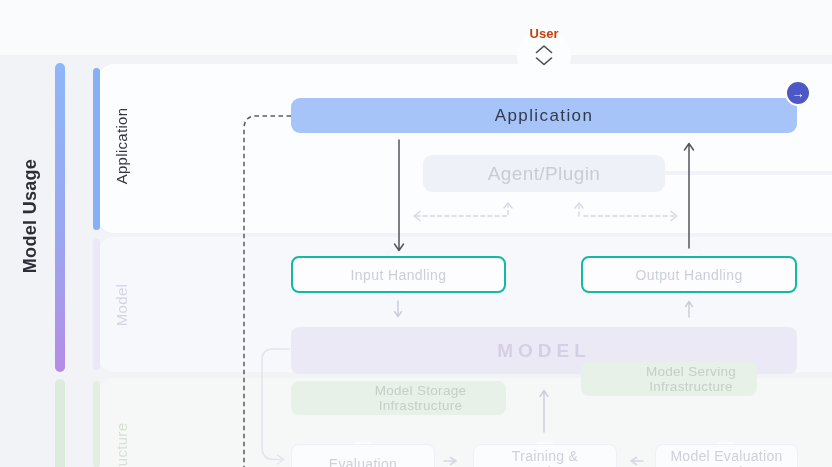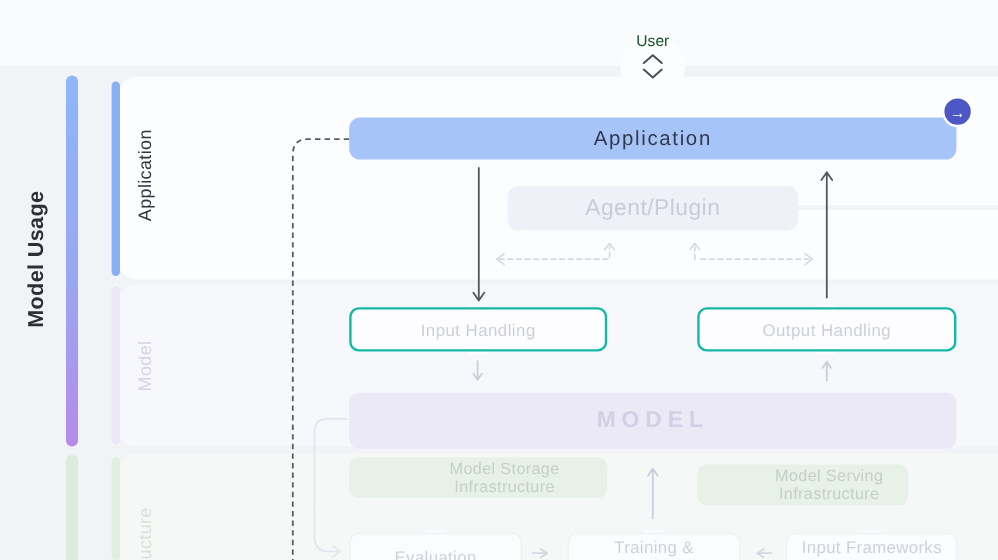--- a/index.html
+++ b/index.html
@@ -32,21 +32,21 @@
   .bar-infra { left:93px; top:381px; height:86px;  background:#e2efdf; }
 
   
   .vlabel { width:200px; height:24px; text-align:center; transform:rotate(-90deg); line-height:24px; white-space:nowrap; }
   .lbl-usage { left:-70px; top:204px; font-size:18px; font-weight:700; color:#2c2f37; letter-spacing:.3px; }
   .lbl-app   { left:22px; top:134px; font-size:15px; font-weight:500; color:#33363e; letter-spacing:.3px; }
   .lbl-model { left:22px; top:293px; font-size:15px; font-weight:500; color:#d7d3e6; letter-spacing:.3px; }
   .lbl-infra { left:22px; top:457px; font-size:15px; font-weight:500; color:#d6e1d4; letter-spacing:.3px; }
 
   
-  .user-label { left:504px; top:26px; width:80px; text-align:center; font-size:13px; font-weight:400; color:#14532d; }
+  .user-label { left:504px; top:26px; width:80px; text-align:center; font-size:13px; font-weight:700; color:#c2410c; }
   .chevrons { left:534px; top:43px; }
 
   
   .node { display:flex; align-items:center; justify-content:center; text-align:center; }
   .node-app { left:291px; top:98px; width:506px; height:35px; border-radius:9px; background:#a7c4f9;
               font-size:17px; font-weight:500; color:#313a4d; letter-spacing:1.4px; }
   .nav-btn { left:785px; top:80px; width:26px; height:26px; border-radius:50%; background:#4d57c6;
              border:2px solid #ffffff; display:flex; align-items:center; justify-content:center;
              color:#ffffff; font-size:13px; font-weight:700; line-height:1; cursor:pointer; }
   .node-agent { left:423px; top:155px; width:242px; height:37px; border-radius:9px; background:#eff1f8;
@@ -54,21 +54,21 @@
   .agent-tail { left:665px; top:171px; width:167px; height:4px; background:#f2f3f8; }
   .node-io { width:215px; height:37px; border-radius:8px; background:#fdfdff; border:2px solid #14b8a6;
              font-size:14px; font-weight:500; color:#cbcfd9; letter-spacing:.4px; }
   .node-input  { left:291px; top:256px; }
   .node-output { left:581px; top:256px; width:216px;text-align:right; }
   .node-model { left:291px; top:327px; width:506px; height:47px; border-radius:8px; background:#ece9f6;
                 font-size:19px; font-weight:700; color:#d5cfe5; letter-spacing:5px; }
   .node-green { width:215px; height:34px; border-radius:8px; background:#e7f1e7;
                 font-size:13.5px; font-weight:500; color:#c4cfc7; letter-spacing:.3px;padding-left:44px; }
   .node-storage { left:291px; top:381px; }
-  .node-serving { left:581px; top:387px; width:176px; }
+  .node-serving { left:581px; top:362px; width:176px; }
   .node-bottom { top:444px; height:38px; border-radius:8px; background:#fbfcfe; border:1px solid #eef0f5;
                  font-size:14px; font-weight:500; color:#cdd1da; letter-spacing:.3px;
                  flex-direction:column; line-height:16px; padding-top:2px; }
   .node-eval  { left:291px; width:144px; }
   .node-train { left:473px; width:144px; }
   .node-fw    { left:655px; width:143px; }
 
   
   .notch { width:16px; height:4px; }
   .n-io  { background:#fdfdff; }
@@ -123,21 +123,21 @@
   <div class="abs node node-green node-serving">Model Serving Infrastructure</div>
 
   <div class="abs node node-bottom node-eval">
     <span>Evaluation</span>
   </div>
   <div class="abs node node-bottom node-train">
     <span>Training &amp;</span>
     <span>Tuning</span>
   </div>
   <div class="abs node node-bottom node-fw">
-    <span>Input Frameworks</span>
+    <span>Model Evaluation</span>
     <span>&amp; Code</span>
   </div>
 
   <div class="abs notch n-io" style="left:390px; top:254px;"></div>
   <div class="abs notch n-io" style="left:390px; top:291px;"></div>
   <div class="abs notch n-io" style="left:681px; top:254px;"></div>
   <div class="abs notch n-io" style="left:681px; top:291px;"></div>
   <div class="abs notch n-bot" style="left:355px; top:442px;"></div>
   <div class="abs notch n-bot" style="left:537px; top:442px;"></div>
   <div class="abs notch n-bot" style="left:718px; top:442px;"></div>

